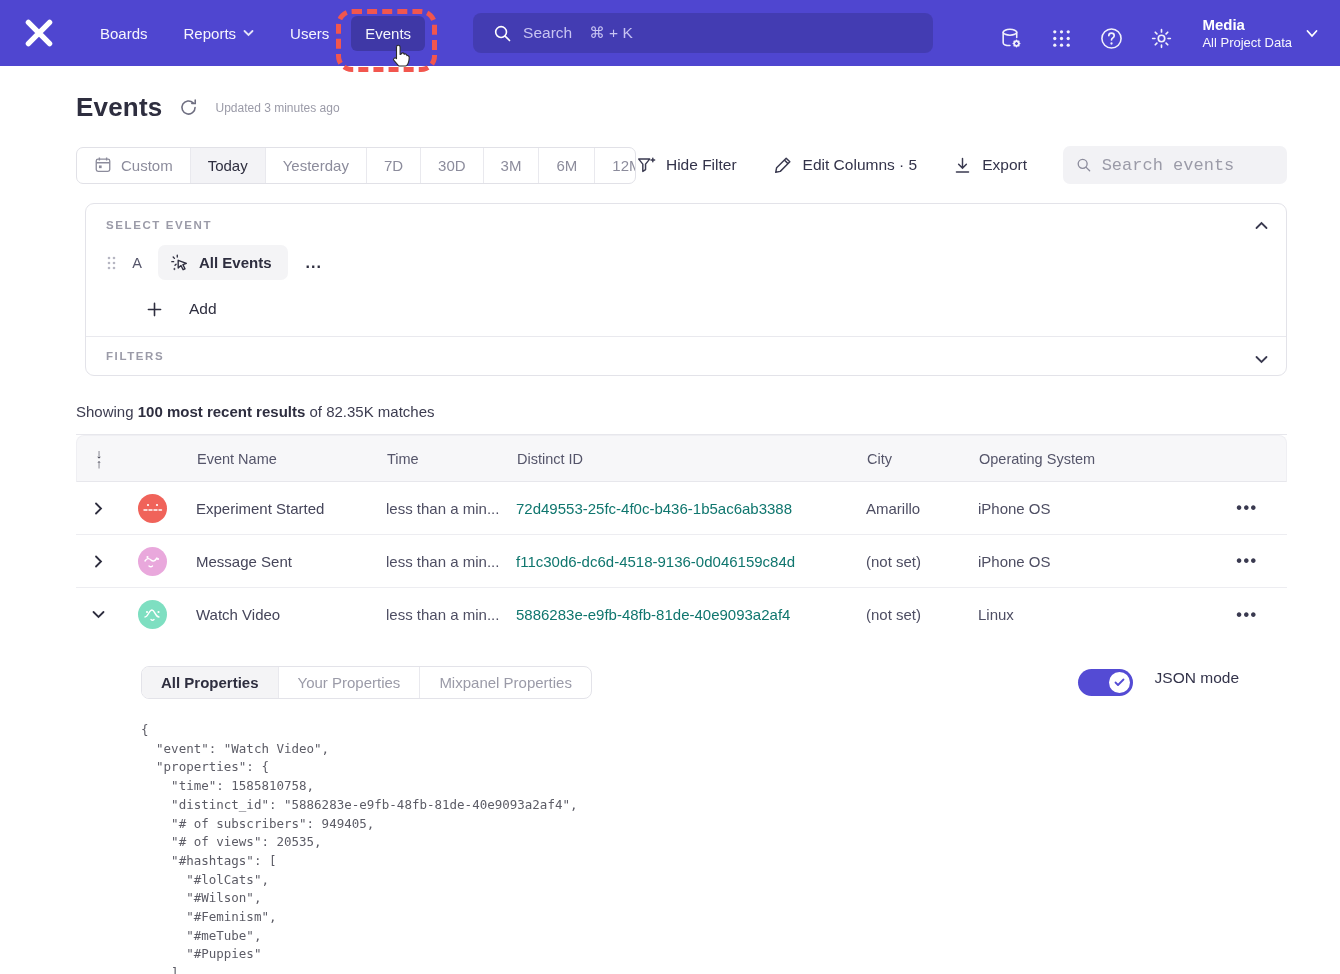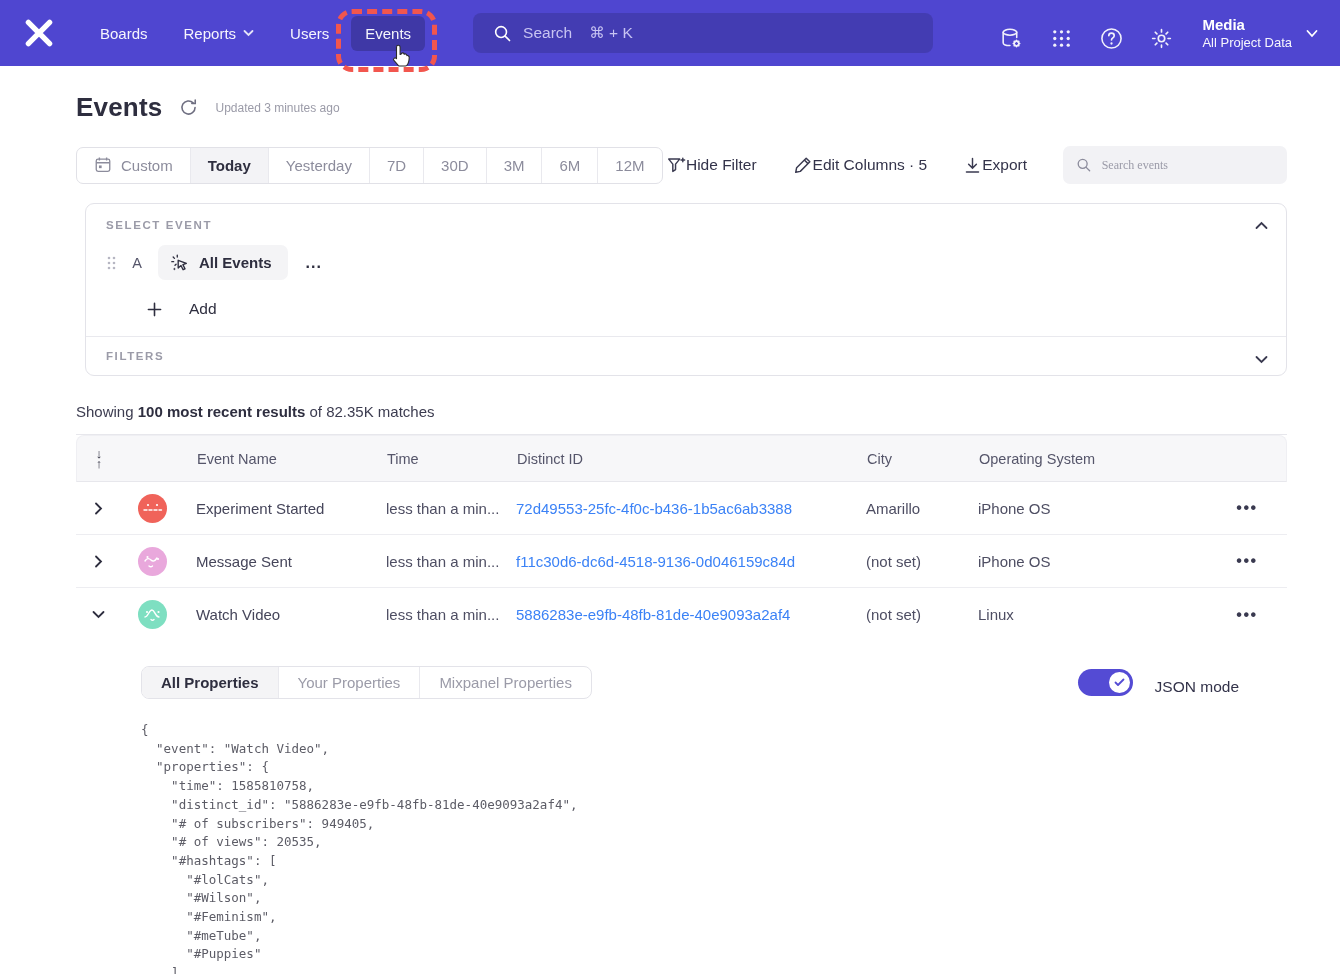--- a/index.html
+++ b/index.html
@@ -34,28 +34,28 @@
   .page-title { font-size:26px; font-weight:700; color:#2E2E3F; letter-spacing:.2px; }
   .refresh-btn { color:#6E6E80; display:flex; cursor:pointer; }
   .updated { font-size:12px; color:#9B9BA8; }
 
   
   .toolbar { display:flex; align-items:center; margin-top:23px; }
   .range-group { display:flex; border:1px solid #E1E1E7; border-radius:7px; overflow:hidden; height:37px; background:#fff; }
   .range-seg { display:flex; align-items:center; gap:9px; padding:0 17px; font-size:15px; color:#8C8C9C;
     border-left:1px solid #E9E9EE; cursor:pointer; white-space:nowrap; }
   .range-seg:first-child { border-left:none; }
-  .range-seg.active { background:#F3F3F6; color:#2E2E3F; font-weight:700; }
+  .range-seg.active { background:#F3F3F6; color:#2E2E3F; font-weight:400; }
   .toolbar-right { margin-left:auto; display:flex; align-items:center; gap:36px; }
-  .tool-btn { display:flex; align-items:center; font-size:15.5px; font-weight:500; color:#33334A; cursor:pointer; white-space:nowrap; }
+  .tool-btn { display:flex; align-items:center; gap:10px; font-size:15.5px; font-weight:500; color:#33334A; cursor:pointer; white-space:nowrap; }
   .tool-btn svg { color:#3A3A50; }
   .search-events { width:224px; height:38px; background:#F2F2F5; border:none; border-radius:7px;
     display:flex; align-items:center; gap:10px; padding:0 13px; color:#9B9BA8; }
-  .search-events input { border:none; outline:none; background:transparent; font-size:12px; color:#3a3a4c; width:100%;
-    font-family:Liberation Serif, serif; }
+  .search-events input { border:none; outline:none; background:transparent; font-size:17px; color:#3a3a4c; width:100%;
+    font-family:Liberation Mono, monospace; }
   .search-events input::placeholder { color:#9B9BA8; }
 
   
   .qb-card { margin-top:19px; border:1px solid #E3E3E9; border-radius:9px;margin-left:9px; }
   .qb-section { position:relative; padding:15px 20px 18px 20px; }
   .qb-label { font-size:11.5px; letter-spacing:1.6px; font-weight:600; color:#9B9BA8; }
   .qb-chevron { position:absolute; right:18px; top:12px; color:#3A3A50; cursor:pointer; }
   .qb-row { display:flex; align-items:center; margin-top:14px; gap:14px; }
   .drag-handle { color:#B6B6C2; cursor:grab; display:flex; }
   .row-letter { font-size:14.5px; color:#55556A; width:14px; text-align:center; }
@@ -80,34 +80,34 @@
   .th.first { display:flex; justify-content:center; padding:0; }
   .collapse-icon { display:flex; flex-direction:column; line-height:10px; font-size:13px; color:#2E2E3F; cursor:pointer; text-align:center; }
   .row { height:53px; border-bottom:1px solid #EDEDF1; }
   .td { font-size:15px; color:#4E4E63; padding-left:16px; white-space:nowrap; overflow:hidden; text-overflow:ellipsis; }
   .td.event-name { color:#45455A; }
   .expander { display:flex; justify-content:center; color:#2E2E3F; cursor:pointer; }
   .avatar { width:29px; height:29px; border-radius:50%; margin-left:18px; display:flex; align-items:center; justify-content:center; }
   .avatar-salmon { background:#F0635A; }
   .avatar-pink { background:#E9A8DC; }
   .avatar-mint { background:#7EDFC1; }
-  .id-link { color:#3b82f6; cursor:pointer; }
+  .id-link { color:#0f766e; cursor:pointer; }
   .row-more { text-align:center; color:#3A3A50; font-weight:700; letter-spacing:1.5px; cursor:pointer; }
   .time-underlined { position:relative; }
   .time-underlined::after { content:""; position:absolute; left:16px; right:18px; bottom:-17px; border-bottom:1px solid #DCDCE2; }
 
   
   .detail { padding:25px 24px 0 65px; }
   .detail-top { display:flex; align-items:center; }
   .ptabs { display:flex; border:1px solid #E3E3E9; border-radius:8px; overflow:hidden; height:33px; }
   .ptab { display:flex; align-items:center; padding:0 19px; font-size:15px; color:#9B9BA8; font-weight:500;
     border-left:1px solid #E9E9EE; cursor:pointer; white-space:nowrap; }
   .ptab:first-child { border-left:none; }
   .ptab.active { background:#F4F4F6; color:#2E2E3F; font-weight:700; }
-  .detail-top-right { margin-left:auto; display:flex; align-items:flex-end; gap:22px; padding-right:24px; }
+  .detail-top-right { margin-left:auto; display:flex; align-items:flex-start; gap:22px; padding-right:24px; }
   .toggle { width:55px; height:27px; border-radius:14px; background:#544BD4; position:relative; cursor:pointer; }
   .toggle .knob { position:absolute; right:3px; top:3px; width:21px; height:21px; border-radius:50%; background:#fff;
     display:flex; align-items:center; justify-content:center; color:#544BD4; }
   .toggle-label { font-size:15.5px; font-weight:500; color:#33334A; }
   .json-block { margin-top:22px; font-family:"DejaVu Sans Mono", monospace; font-size:12.5px; line-height:18.7px;
     color:#5C5C66; white-space:pre; }
 </style>
 </head>
 <body>
 

